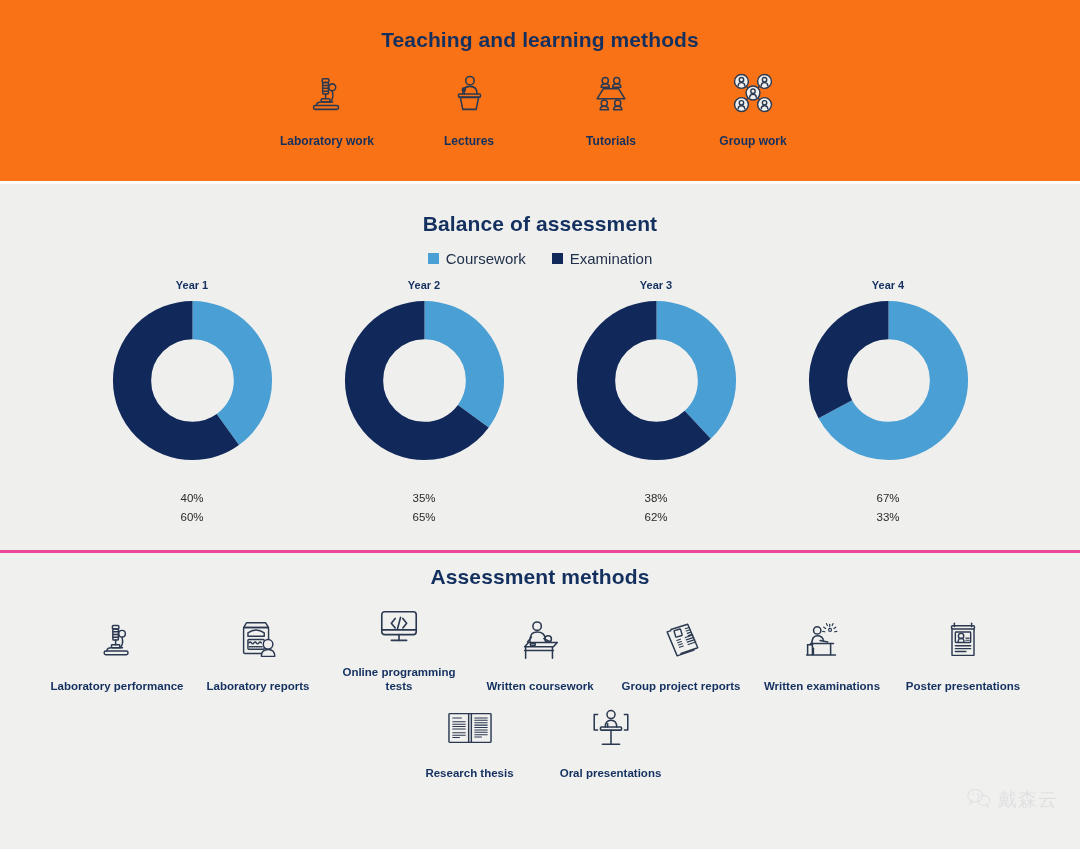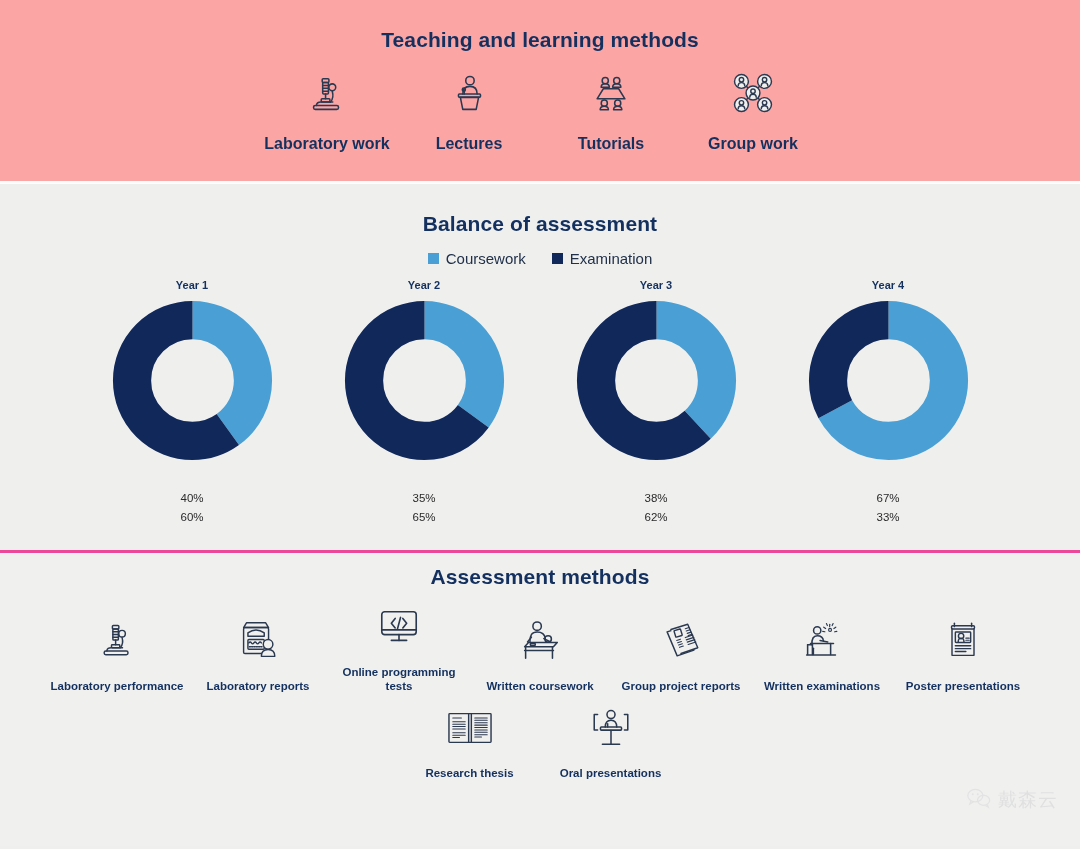--- a/index.html
+++ b/index.html
@@ -6,21 +6,21 @@
   html, body {
     width: 1080px; height: 849px;
     background: #f0f0ef;
     font-family: "Liberation Sans", sans-serif;
     overflow: hidden;
   }
   .page { position: relative; width: 1080px; height: 849px; background: #efefee; }
 
   
   .band { position: relative; width: 100%; }
-  .band-top    { height: 181px; background: #fca5a5; }
+  .band-top    { height: 181px; background: #f97316; }
   .band-middle { height: 372px; background: #efefee; border-top: 3px solid #fdfdfd; border-bottom: 3px solid #ec4899; }
   .band-bottom { height: 293px; background: #f0f0ef; }
 
   
   .section-title {
     text-align: center;
     color: #13305f;
     font-weight: bold;
     letter-spacing: 0.1px;
   }
@@ -29,21 +29,21 @@
   .title-assessment { font-size: 21px; padding-top: 12px; }
 
   
   .teach-row {
     display: flex; justify-content: center;
     gap: 0px; margin-top: 14px;
   }
   .teach-item { width: 142px; text-align: center; }
   .teach-icon { height: 52px; display: flex; align-items: flex-end; justify-content: center; }
   .teach-label {
-    margin-top: 16px; font-size: 16px; font-weight: bold;
+    margin-top: 16px; font-size: 12px; font-weight: bold;
     color: #13305f; line-height: 1.3;
   }
 
   
   .legend { display: flex; justify-content: center; align-items: center; gap: 26px; margin-top: 14px; }
   .legend-item { display: flex; align-items: center; gap: 7px; }
   .legend-swatch { width: 11px; height: 11px; display: inline-block; }
   .sw-coursework  { background: #4a9fd4; }
   .sw-examination { background: #11285a; }
   .legend-label { font-size: 15px; color: #21314a; }

